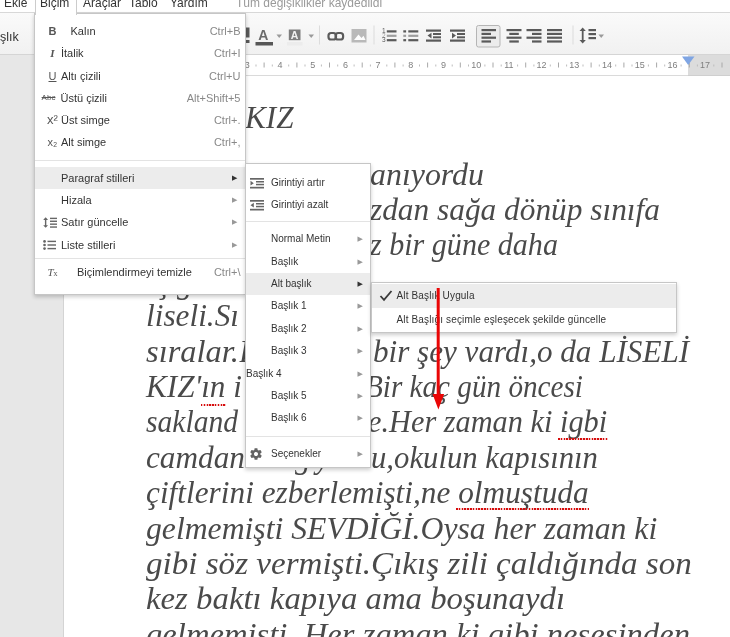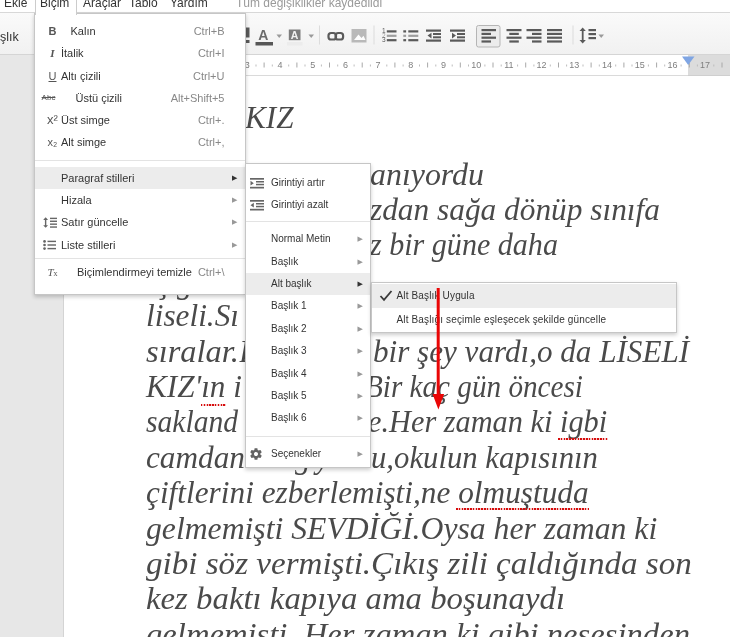--- a/index.html
+++ b/index.html
@@ -24,21 +24,21 @@
        transform-origin:0 0;}
   .squig{position:absolute;height:2px;
      background-image:repeating-linear-gradient(90deg,#d60c0c 0,#d60c0c 1.5px,rgba(214,12,12,.25) 1.5px,rgba(214,12,12,.25) 2.8px);}
   
   .menu{position:absolute;background:#fff;border:1px solid #c6c6c6;box-shadow:0 2px 4px rgba(0,0,0,.2);box-sizing:border-box;}
   .mrow{position:relative;color:#333;}
   .m1row{height:22.3px;line-height:22.3px;font-size:11px;}
   .m2row{height:22.4px;line-height:22.4px;font-size:10px;}
   .hl{background:#ececec;}
   .sep{height:1px;background:#e3e3e3;}
-  .mshort{position:absolute;right:20px;top:0;color:#888;}
+  .mshort{position:absolute;right:4px;top:0;color:#888;}
   .marrow{position:absolute;right:7px;top:0;font-size:7px;color:#999;}
   .marrowd{color:#333;}
   .micon{position:absolute;left:8px;top:0;width:20px;text-align:center;color:#555;}
   svg{display:block;}
 </style>
 </head>
 <body>
 
 <div class="abs" id="canvasleft"></div>
 <div class="abs" id="page"></div>
@@ -213,21 +213,21 @@
 <div class="mbi" style="left:40px;">Biçim</div>
 <div class="mbi" style="left:83px;">Araçlar</div>
 <div class="mbi" style="left:129px;">Tablo</div>
 <div class="mbi" style="left:170px;">Yardım</div>
 <div class="mbi mbg" style="left:236px;">Tüm değişiklikler kaydedildi</div>
 
 <div class="menu" id="menu1" style="left:33.5px;top:13px;width:212px;height:282px;padding-top:6px;">
   <div class="mrow m1row"><span class="micon" style="font-weight:bold;font-family:'Liberation Sans';">B</span><span style="margin-left:36px;">Kalın</span><span class="mshort m1row">Ctrl+B</span></div>
   <div class="mrow m1row"><span class="micon" style="font-family:'Liberation Serif';font-style:italic;font-weight:bold;">I</span><span style="margin-left:26.5px;">İtalik</span><span class="mshort m1row">Ctrl+I</span></div>
   <div class="mrow m1row"><span class="micon" style="text-decoration:underline;">U</span><span style="margin-left:26.5px;">Altı çizili</span><span class="mshort m1row">Ctrl+U</span></div>
-  <div class="mrow m1row"><span class="micon" style="font-size:8px;text-decoration:line-through;left:5px;width:18px;">Abc</span><span style="margin-left:41px;">Üstü çizili</span><span class="mshort m1row">Alt+Shift+5</span></div>
+  <div class="mrow m1row"><span class="micon" style="font-size:8px;text-decoration:line-through;left:5px;width:18px;">Abc</span><span style="margin-left:26px;">Üstü çizili</span><span class="mshort m1row">Alt+Shift+5</span></div>
   <div class="mrow m1row"><span class="micon" style="font-size:13px;">x²</span><span style="margin-left:26.5px;">Üst simge</span><span class="mshort m1row">Ctrl+.</span></div>
   <div class="mrow m1row"><span class="micon" style="font-size:11px;">x₂</span><span style="margin-left:26.5px;">Alt simge</span><span class="mshort m1row">Ctrl+,</span></div>
   <div class="sep" style="margin:6px 0;"></div>
   <div class="mrow m1row hl"><span style="margin-left:26.5px;">Paragraf stilleri</span><span class="marrow marrowd m1row">▶</span></div>
   <div class="mrow m1row"><span style="margin-left:26.5px;">Hizala</span><span class="marrow m1row">▶</span></div>
   <div class="mrow m1row"><span class="micon" id="ic-ls">
         <svg width="14" height="11" viewBox="0 0 16 12" style="margin-top:6px;margin-left:0px;">
           <rect x="2.2" y="1.5" width="1.6" height="9" fill="#666"></rect>
           <polygon points="0.2,3 5.8,3 3,0 " fill="#666"></polygon>
           <polygon points="0.2,9 5.8,9 3,12" fill="#666"></polygon>
@@ -270,21 +270,21 @@
           <polygon points="3.8,2.8 3.8,7.6 0.5,5.2" fill="#666"></polygon>
         </svg>
       </span><span style="margin-left:25px;">Girintiyi azalt</span></div>
   <div class="sep" style="margin:5px 0 6px 0;"></div>
   <div class="mrow m2row"><span style="margin-left:25px;">Normal Metin</span><span class="marrow m2row">▶</span></div>
   <div class="mrow m2row"><span style="margin-left:25px;">Başlık</span><span class="marrow m2row">▶</span></div>
   <div class="mrow m2row hl"><span style="margin-left:25px;">Alt başlık</span><span class="marrow marrowd m2row">▶</span></div>
   <div class="mrow m2row"><span style="margin-left:25px;">Başlık 1</span><span class="marrow m2row">▶</span></div>
   <div class="mrow m2row"><span style="margin-left:25px;">Başlık 2</span><span class="marrow m2row">▶</span></div>
   <div class="mrow m2row"><span style="margin-left:25px;">Başlık 3</span><span class="marrow m2row">▶</span></div>
-  <div class="mrow m2row"><span style="margin-left:25px;">Başlık 4</span><span class="marrow m2row">▶</span></div>
+  <div class="mrow m2row"><span style="">Başlık 4</span><span class="marrow m2row">▶</span></div>
   <div class="mrow m2row"><span style="margin-left:25px;">Başlık 5</span><span class="marrow m2row">▶</span></div>
   <div class="mrow m2row"><span style="margin-left:25px;">Başlık 6</span><span class="marrow m2row">▶</span></div>
   <div class="sep" style="margin:6px 0;"></div>
   <div class="mrow m2row"><span class="micon" id="ic-gear" style="left:3px;">
         <svg width="14" height="14" viewBox="0 0 24 24" style="margin-top:4px;margin-left:0px;">
           <path fill="#636363" d="M19.4 13c.04-.32.06-.66.06-1s-.02-.68-.07-1l2.11-1.65c.19-.15.24-.42.12-.64l-2-3.46c-.12-.22-.39-.3-.61-.22l-2.49 1c-.52-.4-1.08-.73-1.69-.98l-.38-2.65C14.46 2.18 14.25 2 14 2h-4c-.25 0-.46.18-.49.42l-.38 2.65c-.61.25-1.17.59-1.69.98l-2.49-1c-.23-.09-.49 0-.61.22l-2 3.46c-.13.22-.07.49.12.64L4.57 11c-.05.32-.07.66-.07 1s.02.68.07 1l-2.11 1.65c-.19.15-.24.42-.12.64l2 3.46c.12.22.39.3.61.22l2.49-1c.52.4 1.08.73 1.69.98l.38 2.65c.03.24.24.42.49.42h4c.25 0 .46-.18.49-.42l.38-2.65c.61-.25 1.17-.59 1.69-.98l2.49 1c.23.09.49 0 .61-.22l2-3.46c.12-.22.07-.49-.12-.64L19.4 13zM12 15.5c-1.93 0-3.5-1.57-3.5-3.5s1.57-3.5 3.5-3.5 3.5 1.57 3.5 3.5-1.57 3.5-3.5 3.5z"></path>
         </svg>
       </span><span style="margin-left:25px;">Seçenekler</span><span class="marrow m2row">▶</span></div>
 </div>
 

